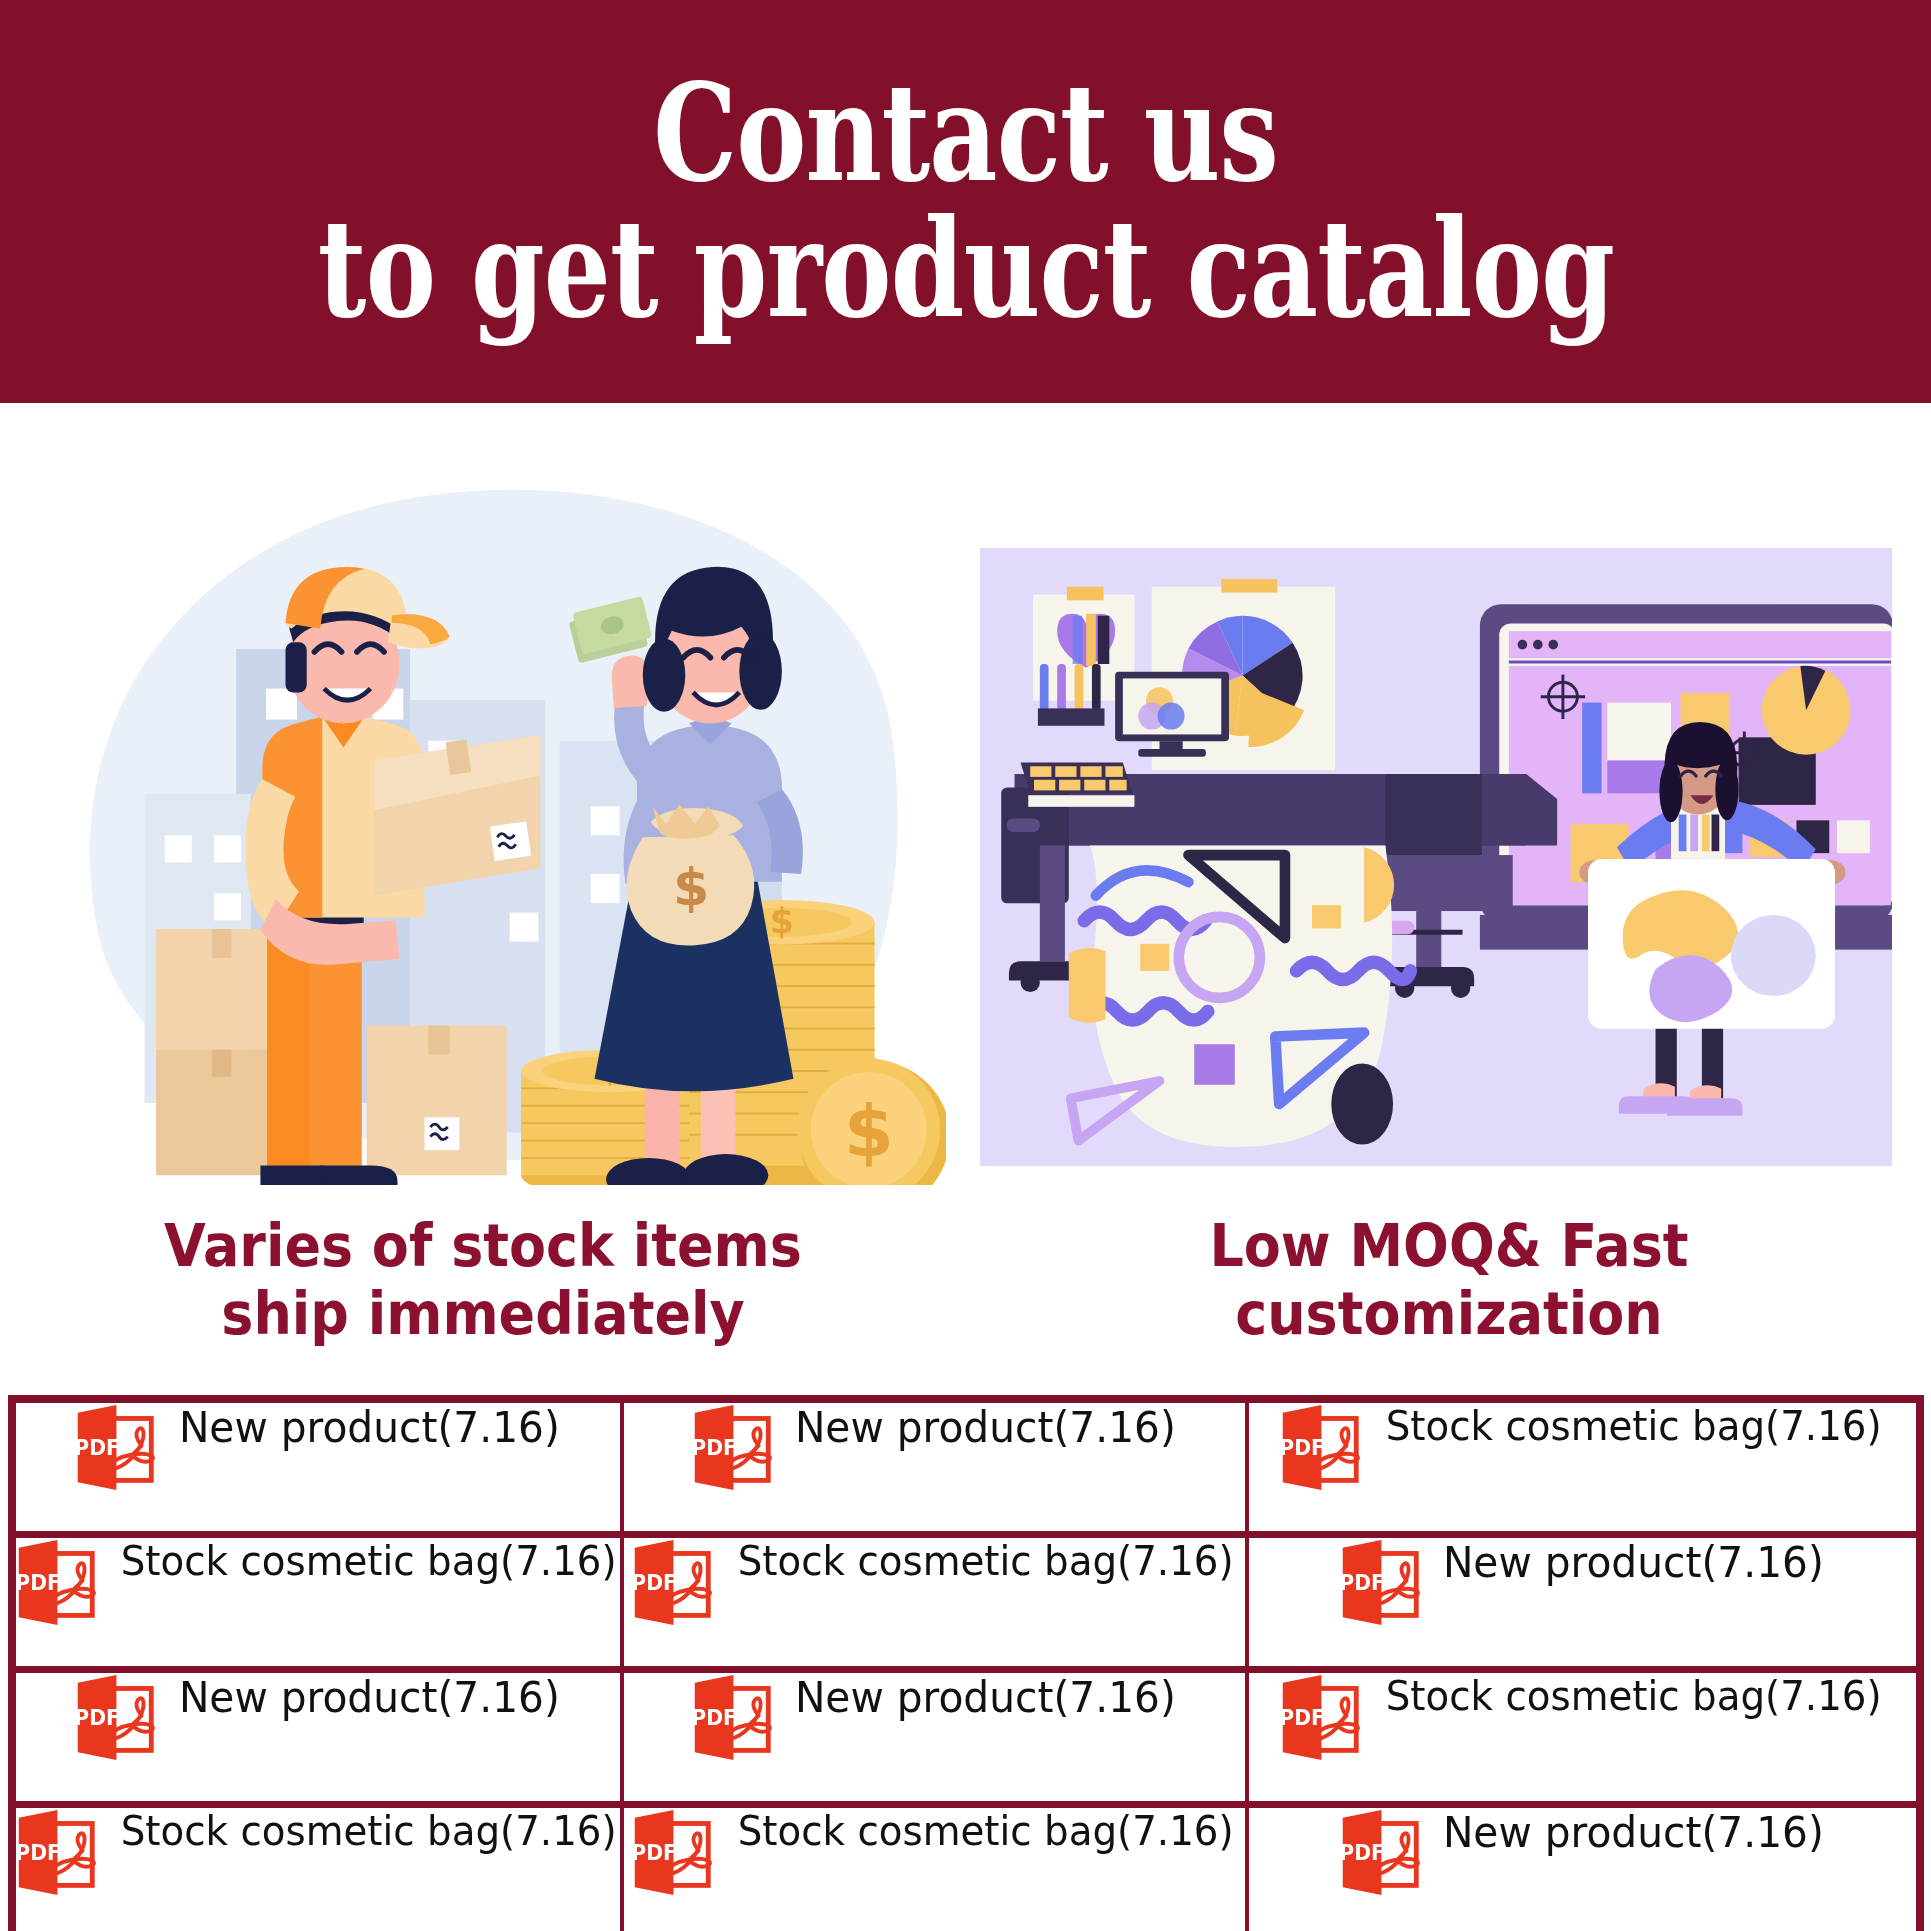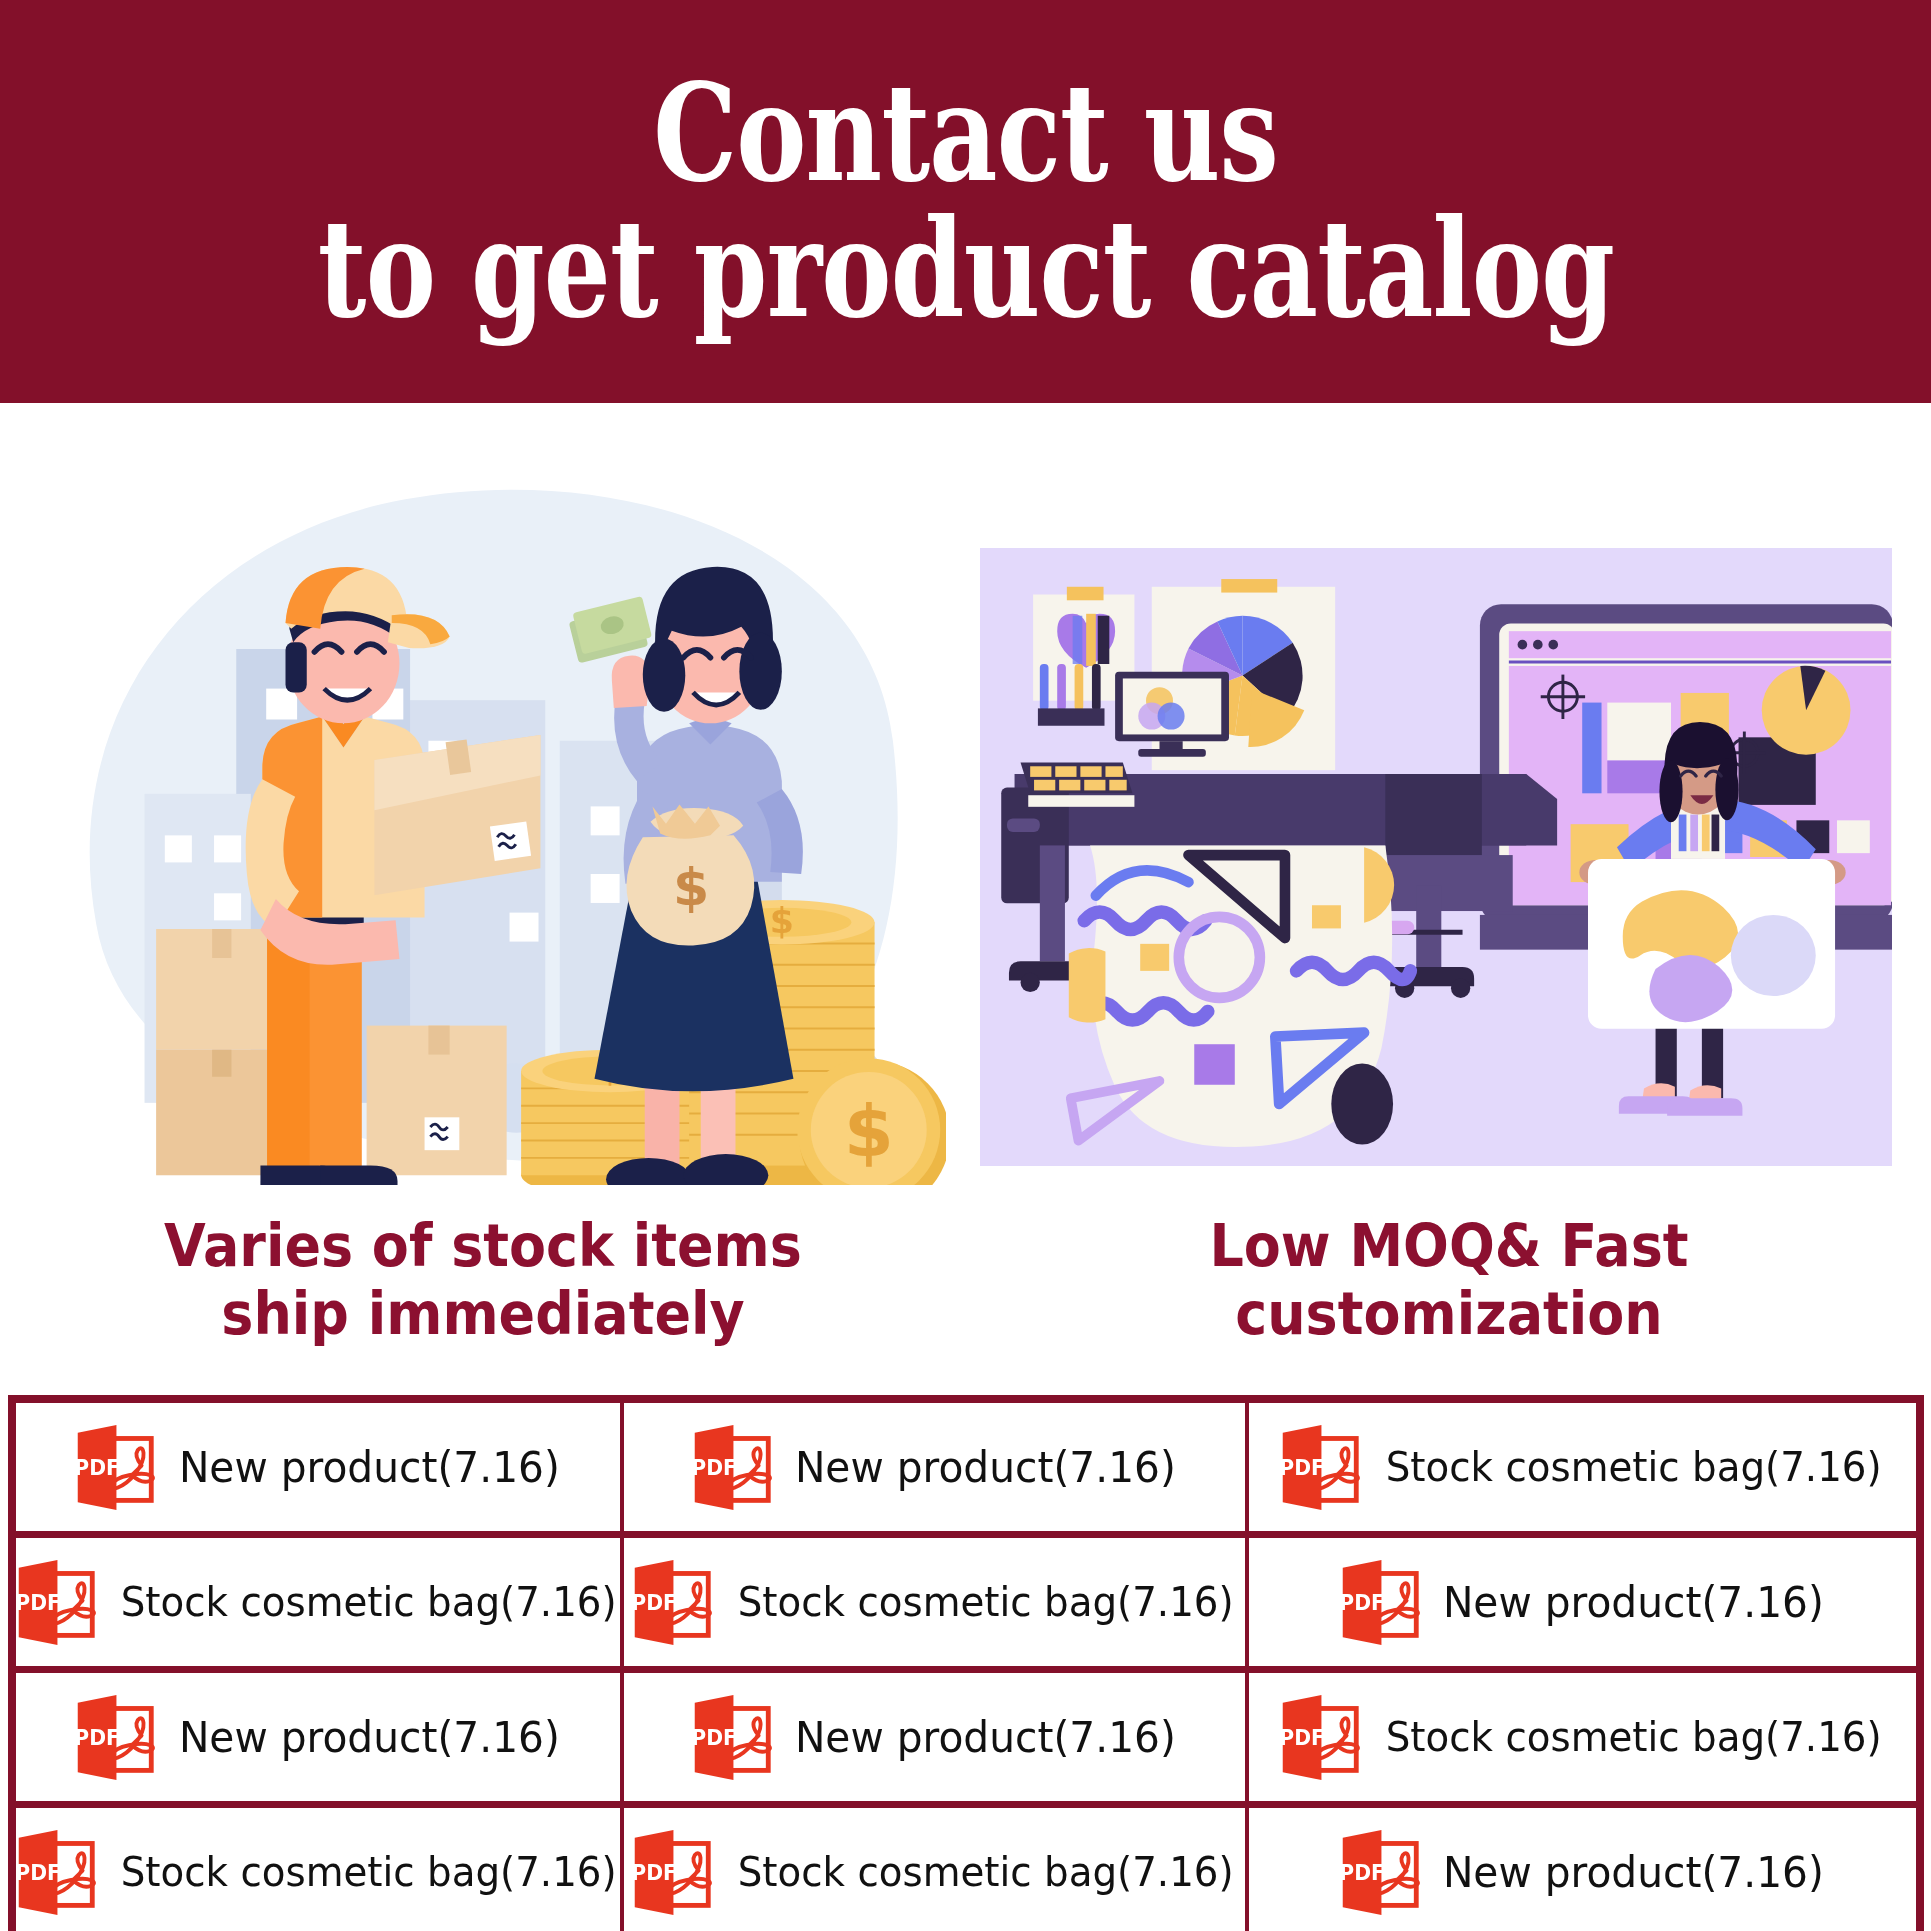--- a/index.html
+++ b/index.html
@@ -56,21 +56,21 @@
     position: absolute; left: 7.7px; top: 1395px;
     width: 1916px; height: 541px;
     border: 8.7px solid #83102a;
     border-bottom: none;
     background: #ffffff;
     display: grid;
     grid-template-columns: 608px 625px 1fr;
     grid-template-rows: repeat(4, 135px);
   }
   .cell {
-    display: flex; align-items: center; justify-content: center;
+    display: flex; align-items: flex-start; justify-content: center;
     gap: 13.5px;
     border-right: 4.8px solid #83102a;
     border-bottom: 7.7px solid #83102a;
     padding: 0 9.7px;
     overflow: hidden;
   }
   .cell:nth-child(3n) { border-right: none; }
   .cell-label {
     font-family: "DejaVu Sans", "Liberation Sans", sans-serif;
     color: #111111;

